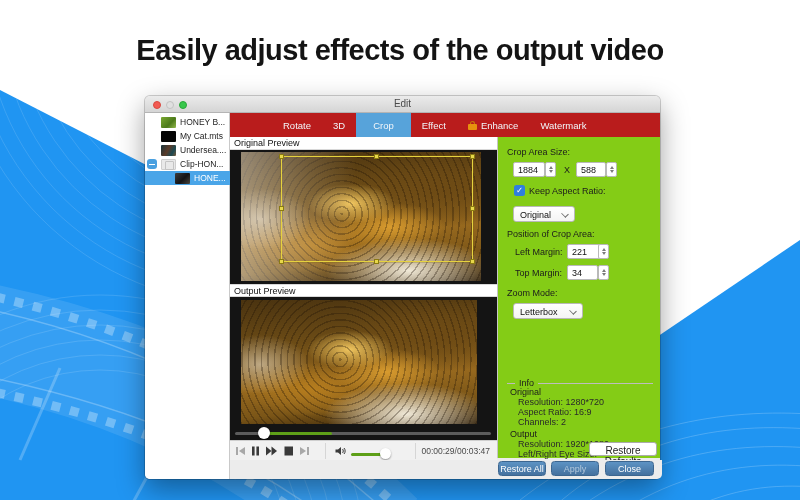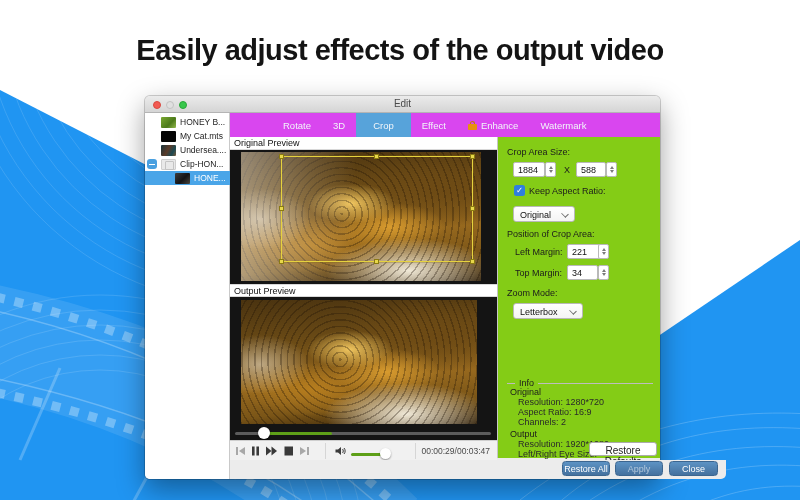--- a/index.html
+++ b/index.html
@@ -45,21 +45,21 @@
   .thumb.ghost { background:#e9e9e9; border:1px solid #cfcfcf; position:relative; }
   .thumb.ghost::after { content:""; position:absolute; left:3px; top:1px; width:7px; height:7px;
     border:1px solid #c4c4c4; border-radius:1px; }
   .thumb.dark  { background:linear-gradient(135deg,#3c3c3e,#141416 55%,#4a463e); }
   .minus-badge { position:absolute; left:2px; top:2px; width:10px; height:10px; border-radius:3px;
     background:#4aa0e0; }
   .minus-badge::after { content:""; position:absolute; left:2px; top:4.5px; width:6px; height:1.5px; background:#fff; }
 
   
   .tabbar { position:absolute; left:85px; top:17px; width:430px; height:24px;
-    background:#d946ef; display:flex; align-items:stretch; }
+    background:#b91c1c; display:flex; align-items:stretch; }
   .tab { display:flex; align-items:center; padding:0 11px; font-size:9.5px; color:#f2f6fa; cursor:default; }
   .tab.first { margin-left:42px; }
   .tab.sel { background:#57a3da; padding:0 17px; }
   .lock-icon { width:9px; height:9px; margin-right:4px; position:relative; }
   .lock-icon .body { position:absolute; left:0; bottom:0; width:9px; height:6px; background:#e8920e; border-radius:1px; }
   .lock-icon .shackle { position:absolute; left:2px; top:0; width:5px; height:5px;
     border:1.3px solid #c87a08; border-bottom:none; border-radius:3px 3px 0 0; }
 
   
   .label-bar { position:absolute; left:85px; width:267px; height:13px; background:#ffffff;
@@ -131,21 +131,21 @@
     font-size:9px; color:#1c1c1c; }
   .legend::before { content:""; width:8px; height:1px; background:#bdbdbd; margin-right:4px; }
   .legend::after { content:""; flex:1; height:1px; background:#bdbdbd; margin-left:4px; }
   .info-line { position:absolute; left:20px; font-size:9px; color:#2a2a2a; }
   .info-head { position:absolute; left:12px; font-size:9px; color:#1c1c1c; }
   .restore-defaults { position:absolute; left:91px; top:305px; width:68px; height:14px;
     background:#ffffff; border:1px solid #ababab; border-radius:3px;
     font-size:10px; color:#222; text-align:center; padding-top:1.5px; }
 
   
-  .bottombar { position:absolute; left:85px; top:364px; width:496px; height:19px; background:#ececec;
+  .bottombar { position:absolute; left:85px; top:364px; width:432px; height:19px; background:#ececec;
     border-radius:0 0 5px 0; }
   .fbtn { position:absolute; top:1px; height:15px; border-radius:3.5px; text-align:center;
     background:linear-gradient(#5d93c4,#45719e); border:1px solid #3c6690;
     font-size:9px; color:#ffffff; padding-top:1.5px; }
   .fbtn.restoreall { left:3px; width:48px; }
   .fbtn.apply { left:56px; width:48px; color:rgba(255,255,255,.55); }
   .fbtn.close { left:110px; width:49px; }
   .fwrap { position:absolute; right:4px; top:0; width:163px; height:19px; }
 
   

